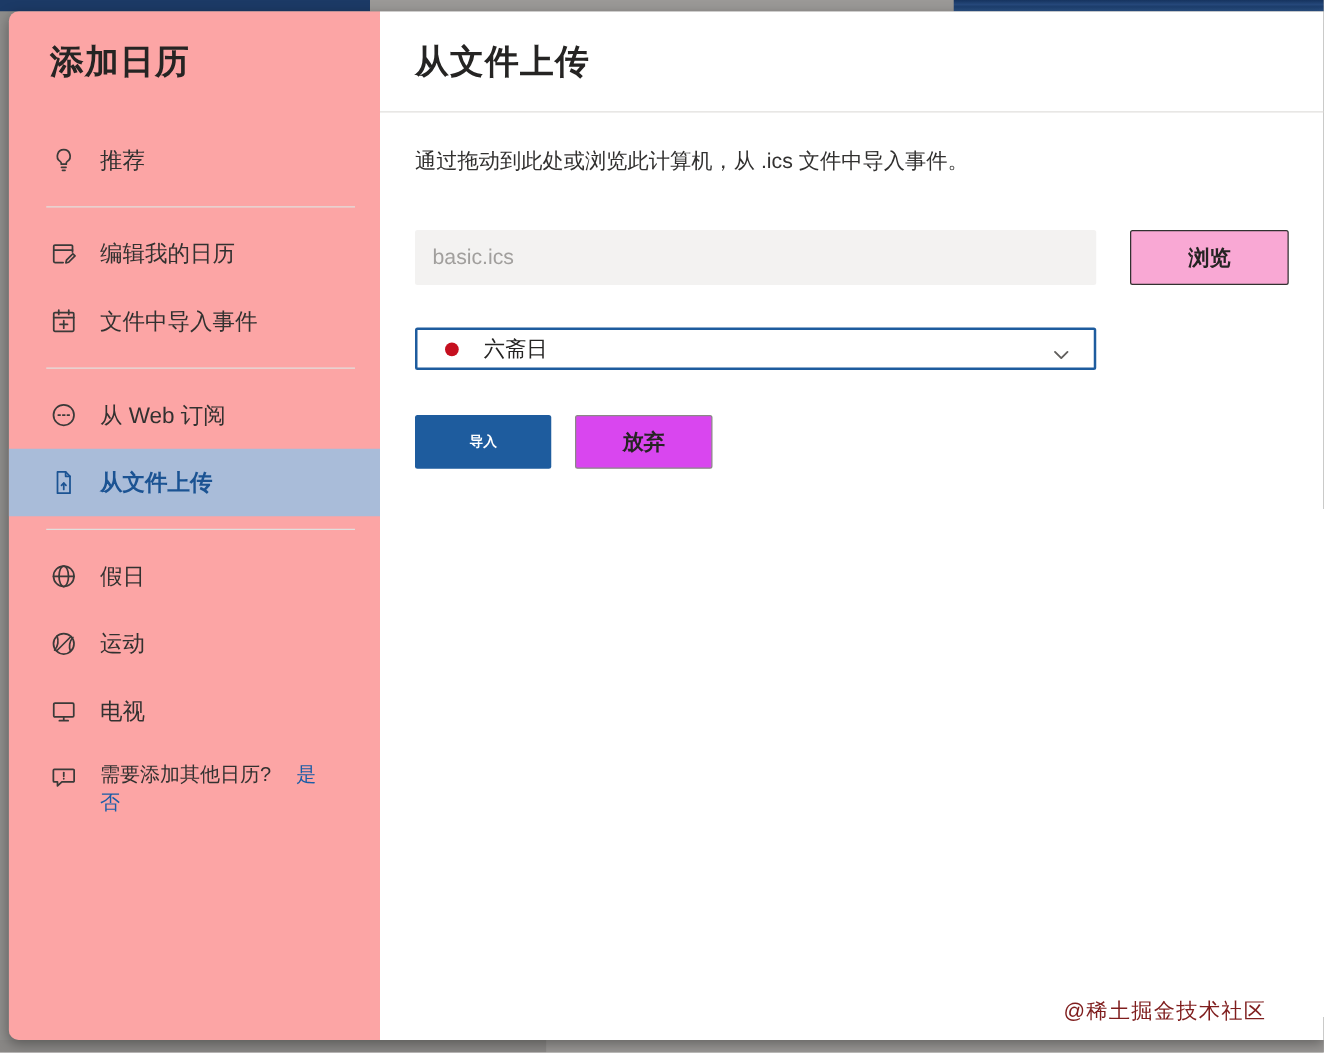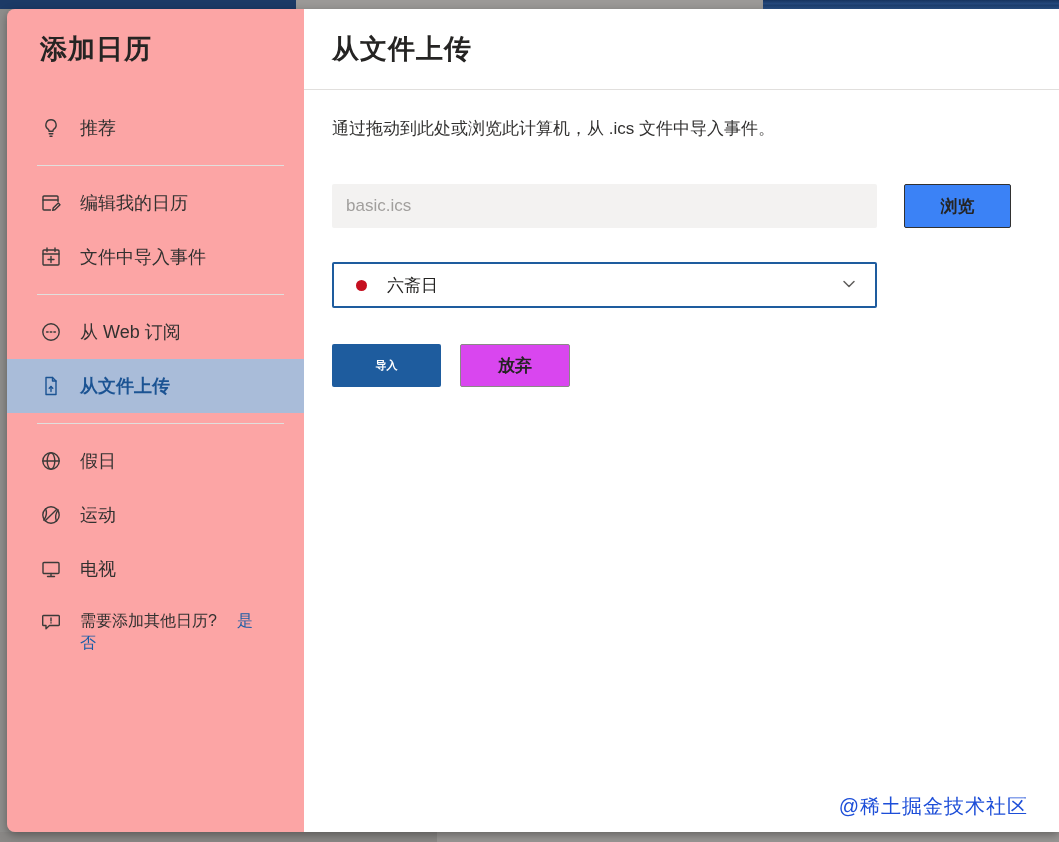--- a/index.html
+++ b/index.html
@@ -76,28 +76,28 @@
   .desc { font-size:17px; color:#323130; }
 
   .file-row { margin-top:44px; display:flex; align-items:center; }
   .file-input {
     width:545px; height:44px; background:#f3f2f1; border:none; outline:none;
     border-radius:2px; padding:0 14px; font-size:17px;
     font-family:"Liberation Sans","DejaVu Sans",sans-serif; color:#323130;
   }
   .file-input::placeholder { color:#a19f9d; opacity:1; }
   .browse-btn {
-    margin-left:27px; width:107px; height:44px;
-    background:#3b82f6; border:1px solid #323130; border-radius:2px;
+    margin-left:27px; width:127px; height:44px;
+    background:#f9a8d4; border:1px solid #323130; border-radius:2px;
     font-size:17px; font-weight:bold; color:#252423; cursor:pointer;
     font-family:"Liberation Sans","DejaVu Sans",sans-serif;
   }
 
   .select-row {
-    margin-top:34px; width:545px; height:46px;
+    margin-top:34px; width:545px; height:34px;
     border:2px solid #1e5c9e; border-radius:2px; background:#fff;
     display:flex; align-items:center; cursor:pointer; position:relative;
   }
   .select-dot { width:11px; height:11px; border-radius:50%; background:#c50f1f; margin-left:22px; flex:none; }
   .select-label { margin-left:20px; font-size:17px; color:#252423; }
   .select-chevron { position:absolute; right:18px; top:12px; }
   .select-chevron svg { stroke:#605e5c; fill:none; stroke-width:1.5; stroke-linecap:round; stroke-linejoin:round; }
 
   .action-row { margin-top:36px; display:flex; }
   .import-btn {
@@ -105,22 +105,22 @@
     border:none; border-radius:2px; font-size:11px; font-weight:bold; cursor:pointer;
     font-family:"Liberation Sans","DejaVu Sans",sans-serif;
   }
   .discard-btn {
     margin-left:19px; width:110px; height:43px; background:#d946ef; color:#252423;
     border:1px solid #8a8886; border-radius:2px; font-size:17px; font-weight:bold; cursor:pointer;
     font-family:"Liberation Sans","DejaVu Sans",sans-serif;
   }
 
   .watermark {
-    position:absolute; right:31px; bottom:12px;
-    font-size:20px; color:#1d4ed8; letter-spacing:1px;
+    position:absolute; right:46px; bottom:12px;
+    font-size:17px; color:#7f1d1d; letter-spacing:1px;
   }
 </style>
 </head>
 <body>
 
 <div class="top-strip">
   <div class="seg-navy-left"></div>
   <div class="seg-gray"></div>
   <div class="seg-navy-right"></div>
 </div>

